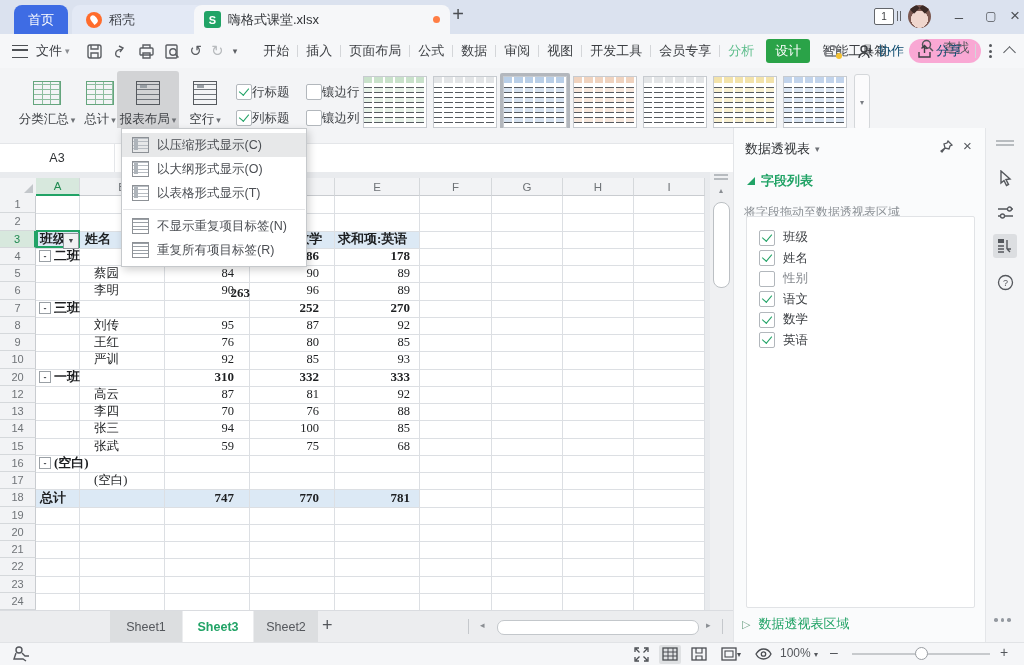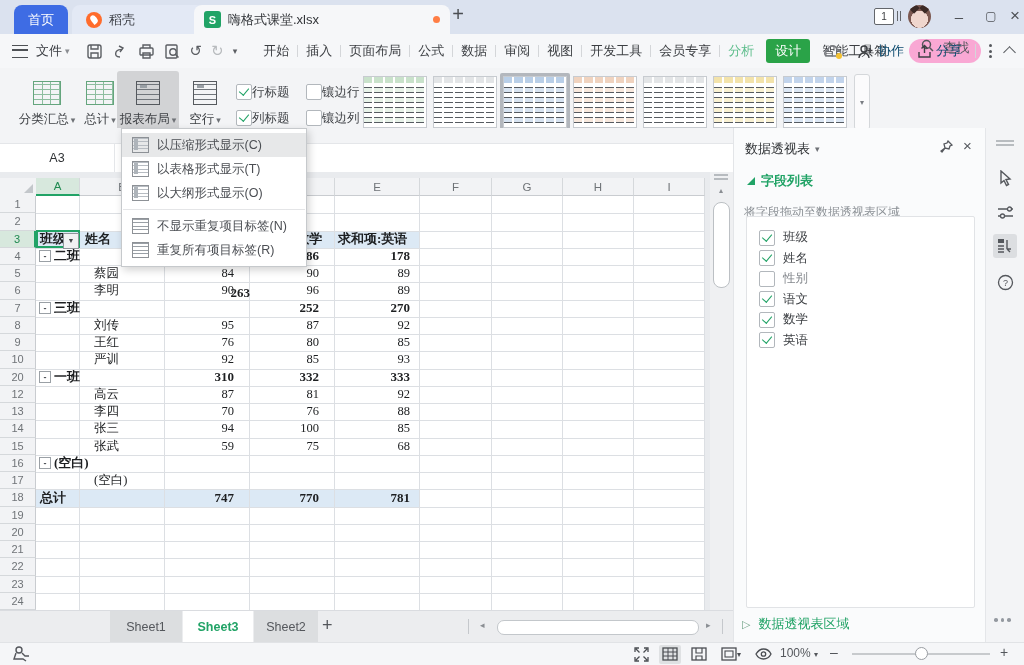--- a/index.html
+++ b/index.html
@@ -591,25 +591,25 @@
       <div class="selbox" style="left: 36px; top: 57.5px; width: 44px; height: 18.25px;"></div>
     </div>
 
   <div id="layoutmenu">
       <div class="lm-item hl">
         <span class="lmicon left"></span>
         <span>以压缩形式显示(C)</span>
       </div>
       <div class="lm-item">
         <span class="lmicon left"></span>
-        <span>以表格形式显示(T)</span>
+        <span>以大纲形式显示(O)</span>
       </div>
       <div class="lm-item">
         <span class="lmicon left"></span>
-        <span>以大纲形式显示(O)</span>
+        <span>以表格形式显示(T)</span>
       </div>
       <div class="lm-sep"></div>
       <div class="lm-item">
         <span class="lmicon"></span>
         <span>不显示重复项目标签(N)</span>
       </div>
       <div class="lm-item">
         <span class="lmicon"></span>
         <span>重复所有项目标签(R)</span>
       </div>

